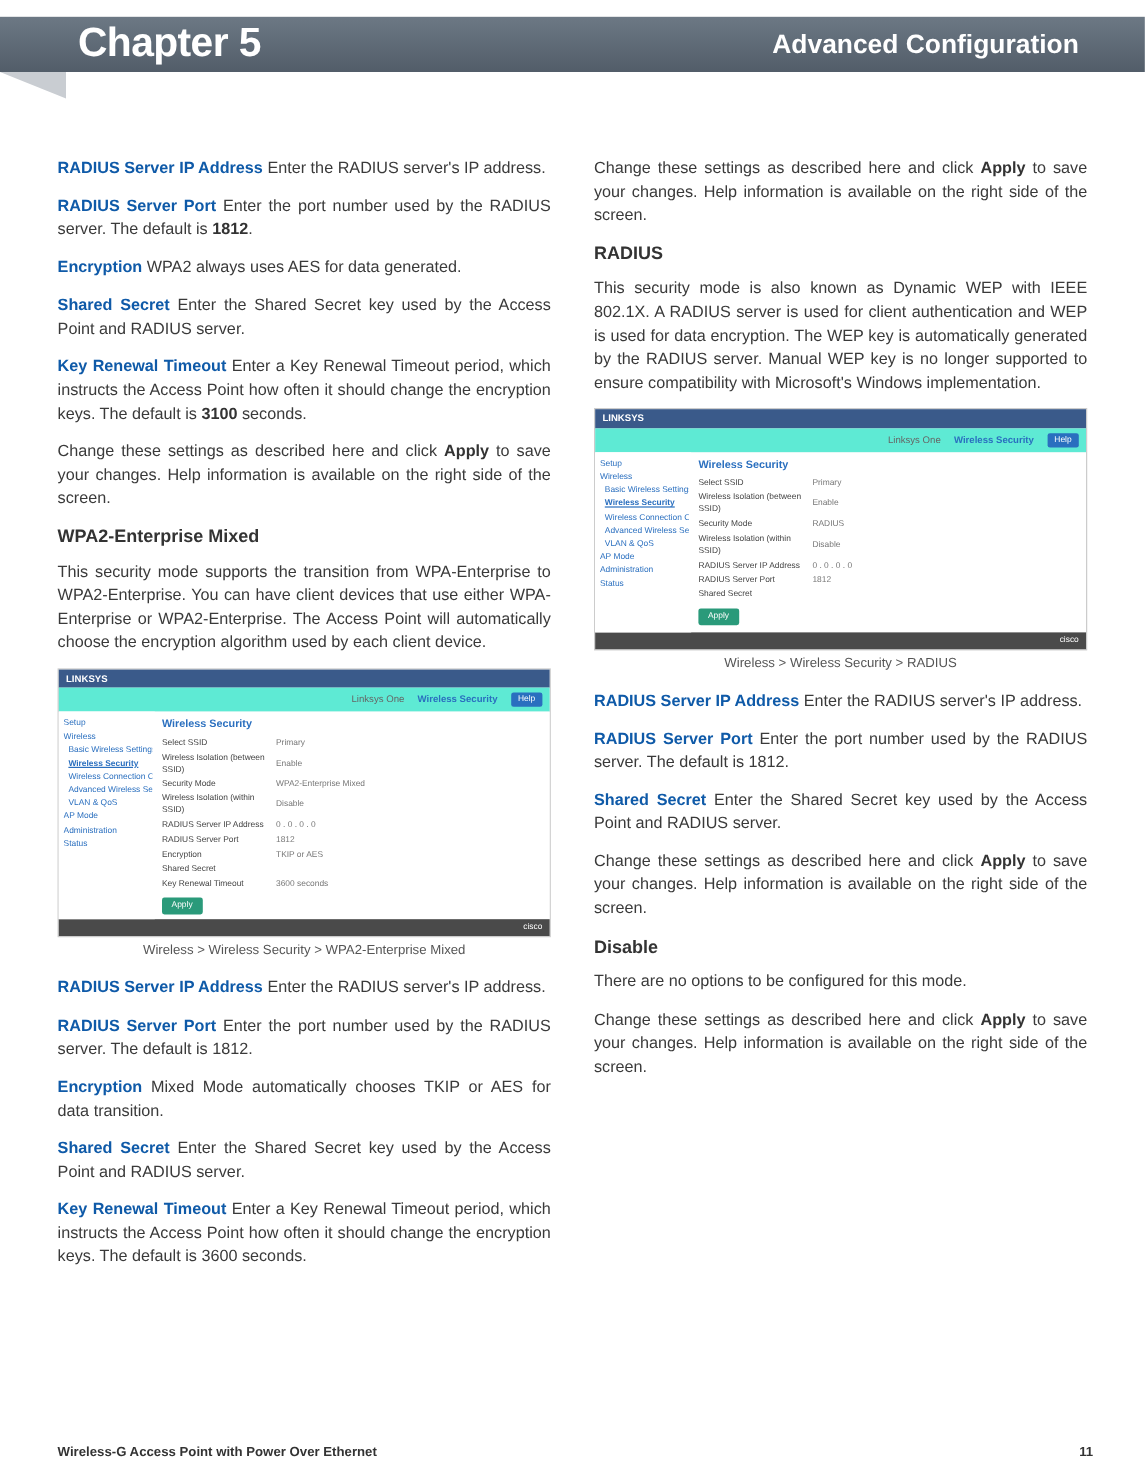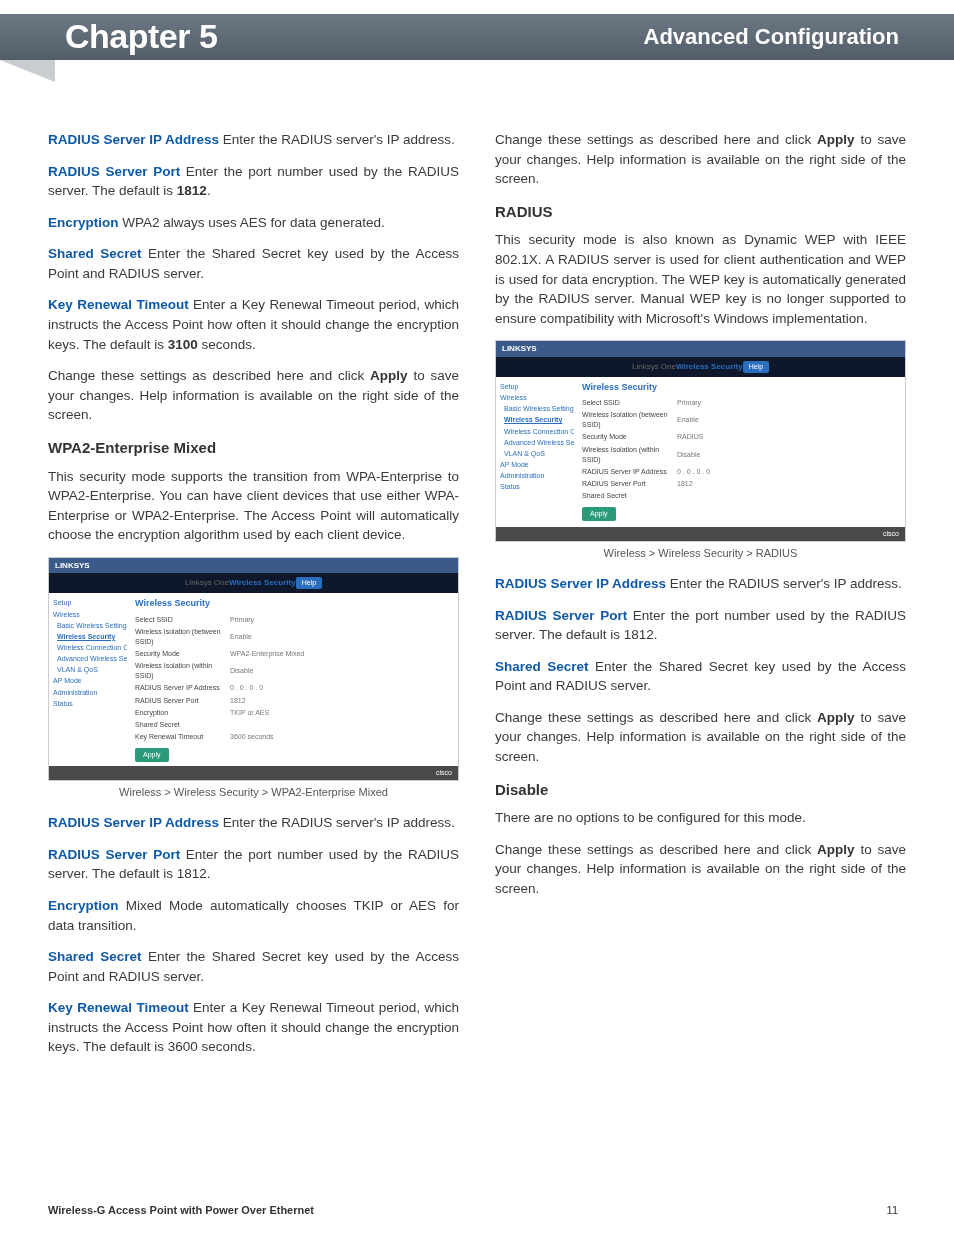--- a/index.html
+++ b/index.html
@@ -61,49 +61,49 @@
     width: 100%;
     border: 1px solid #ccc;
     background: #f4f4f4;
     font-size: 7px;
     color: #555;
     margin: 6px 0 4px 0;
     position: relative;
   }
   .screenshot .top { background: #3a5a8a; color:#fff; padding: 2px 6px; font-size:8px; font-weight:bold; }
   .screenshot .body { display:flex; min-height:150px; background:#fff; }
-  .screenshot .crumb { background:#0f172a; padding:4px 6px; color:#666; font-size:8px; display:flex; justify-content:center;}
+  .screenshot .crumb { background:#5eead4; padding:4px 6px; color:#666; font-size:8px; display:flex; justify-content:flex-end;gap:11px;}
   .screenshot .crumb .help-btn{ background:#2a6fbf;color:#fff;padding:1px 6px;border-radius:2px;font-size:7px;}
   .screenshot .nav { width: 80px; padding:4px 2px 4px 4px; background:#fff; border-right:0; }
   .screenshot .nav div { color:#2a6fbf; margin:1px 0; white-space:nowrap; overflow:hidden; }
   .screenshot .nav .sel { font-weight:bold; text-decoration:underline;}
   .screenshot .form { flex:1; padding:4px 6px; color:#777;}
   .screenshot .form .h { color:#2a6fbf; font-weight:bold; font-size:9px; margin-bottom:4px;}
   .screenshot .form .row{ display:flex; margin:2px 0; align-items:center;}
   .screenshot .form .row .lab{ width:95px; color:#444;}
   .screenshot .form .row .ctl{ flex:1;}
   .screenshot .form .apply{ background:#2a9a7a;color:#fff;padding:2px 8px;display:inline-block;margin-top:4px;border-radius:2px;font-size:7px;}
   .screenshot .foot{ background:#4a4a4a;color:#fff;text-align:right;padding:2px 6px;font-size:7px;}
   .caption {
     text-align: center;
     font-size: 11px;
     color: #555;
     margin: 4px 0 12px 0;
   }
   .footer {
     position: absolute;
     bottom: 16px;
-    left: 48px; right: 56px;
+    left: 48px; right: 43px;
     display: flex;
     justify-content: space-between;
     font-size: 11px;
     color: #333;
   }
   .footer .prod { font-weight: 700; }
-  .footer .page-num { font-weight: 400; }
+  .footer .page-num { font-weight: 700; }
 </style>
 </head>
 <body>
 
 <div class="page">
 
   <div class="header-band">
     <div class="chapter-title">Chapter 5</div>
     <div class="section-title">Advanced Configuration</div>
   </div>

